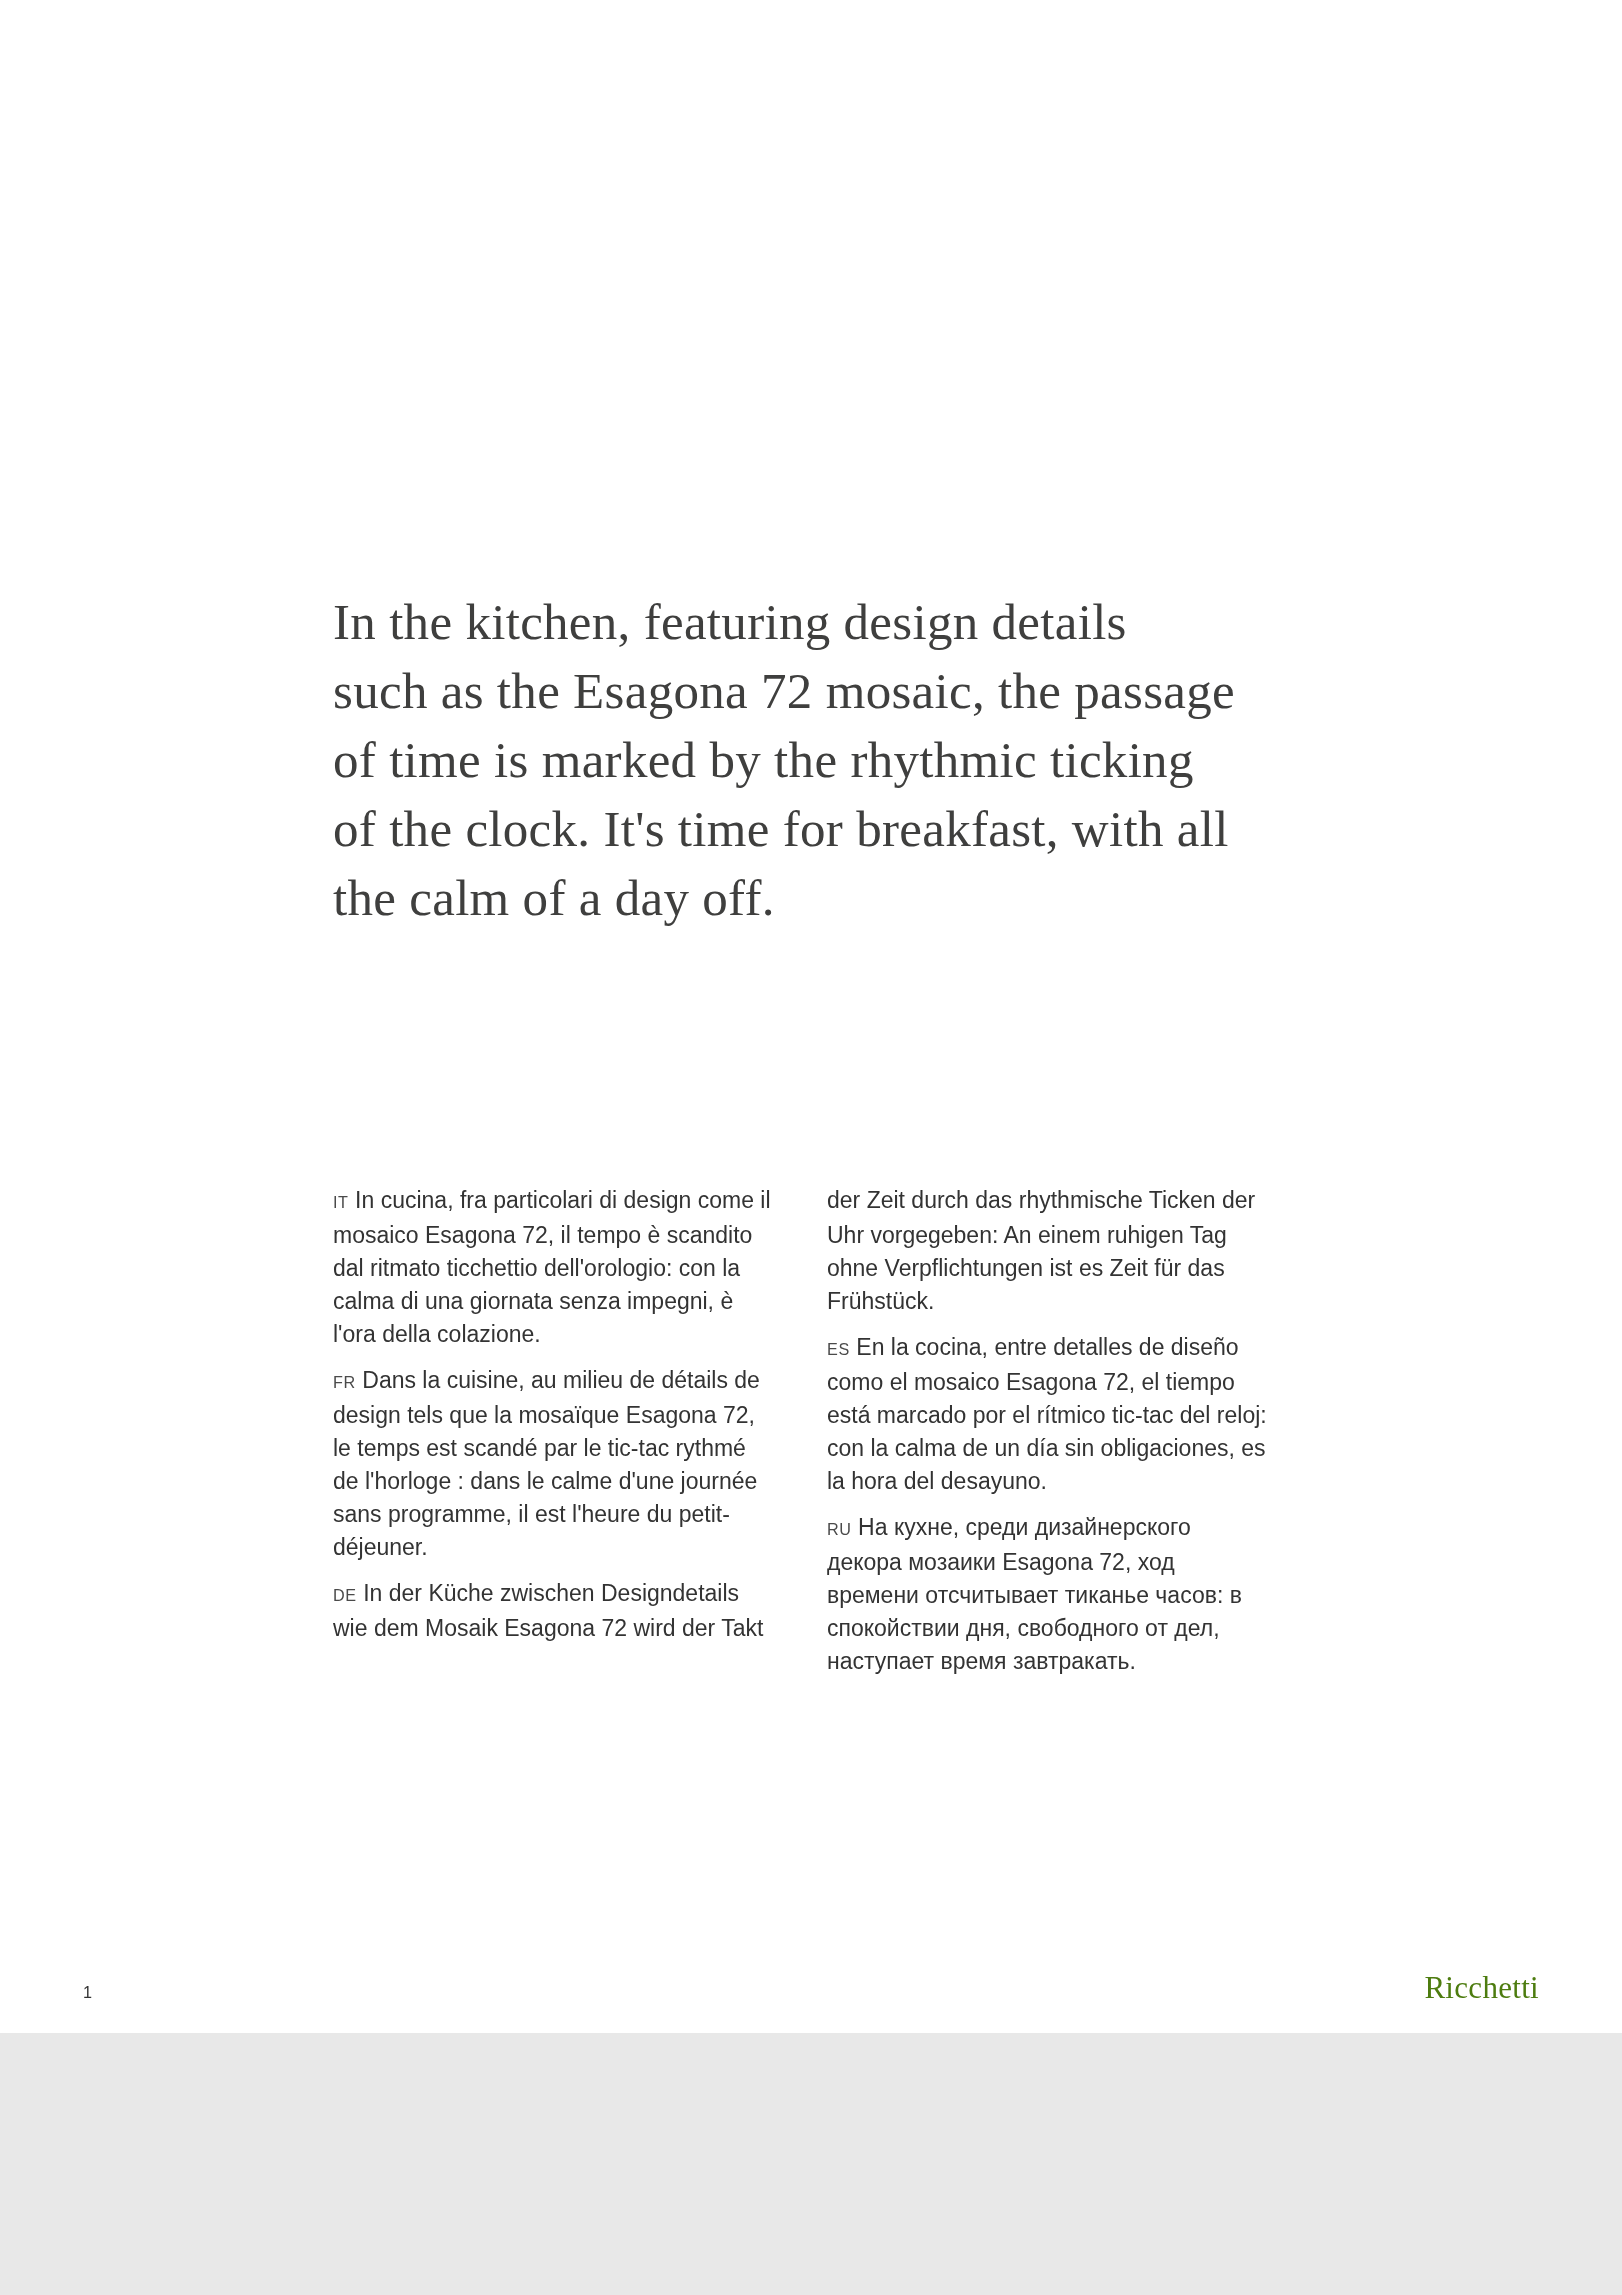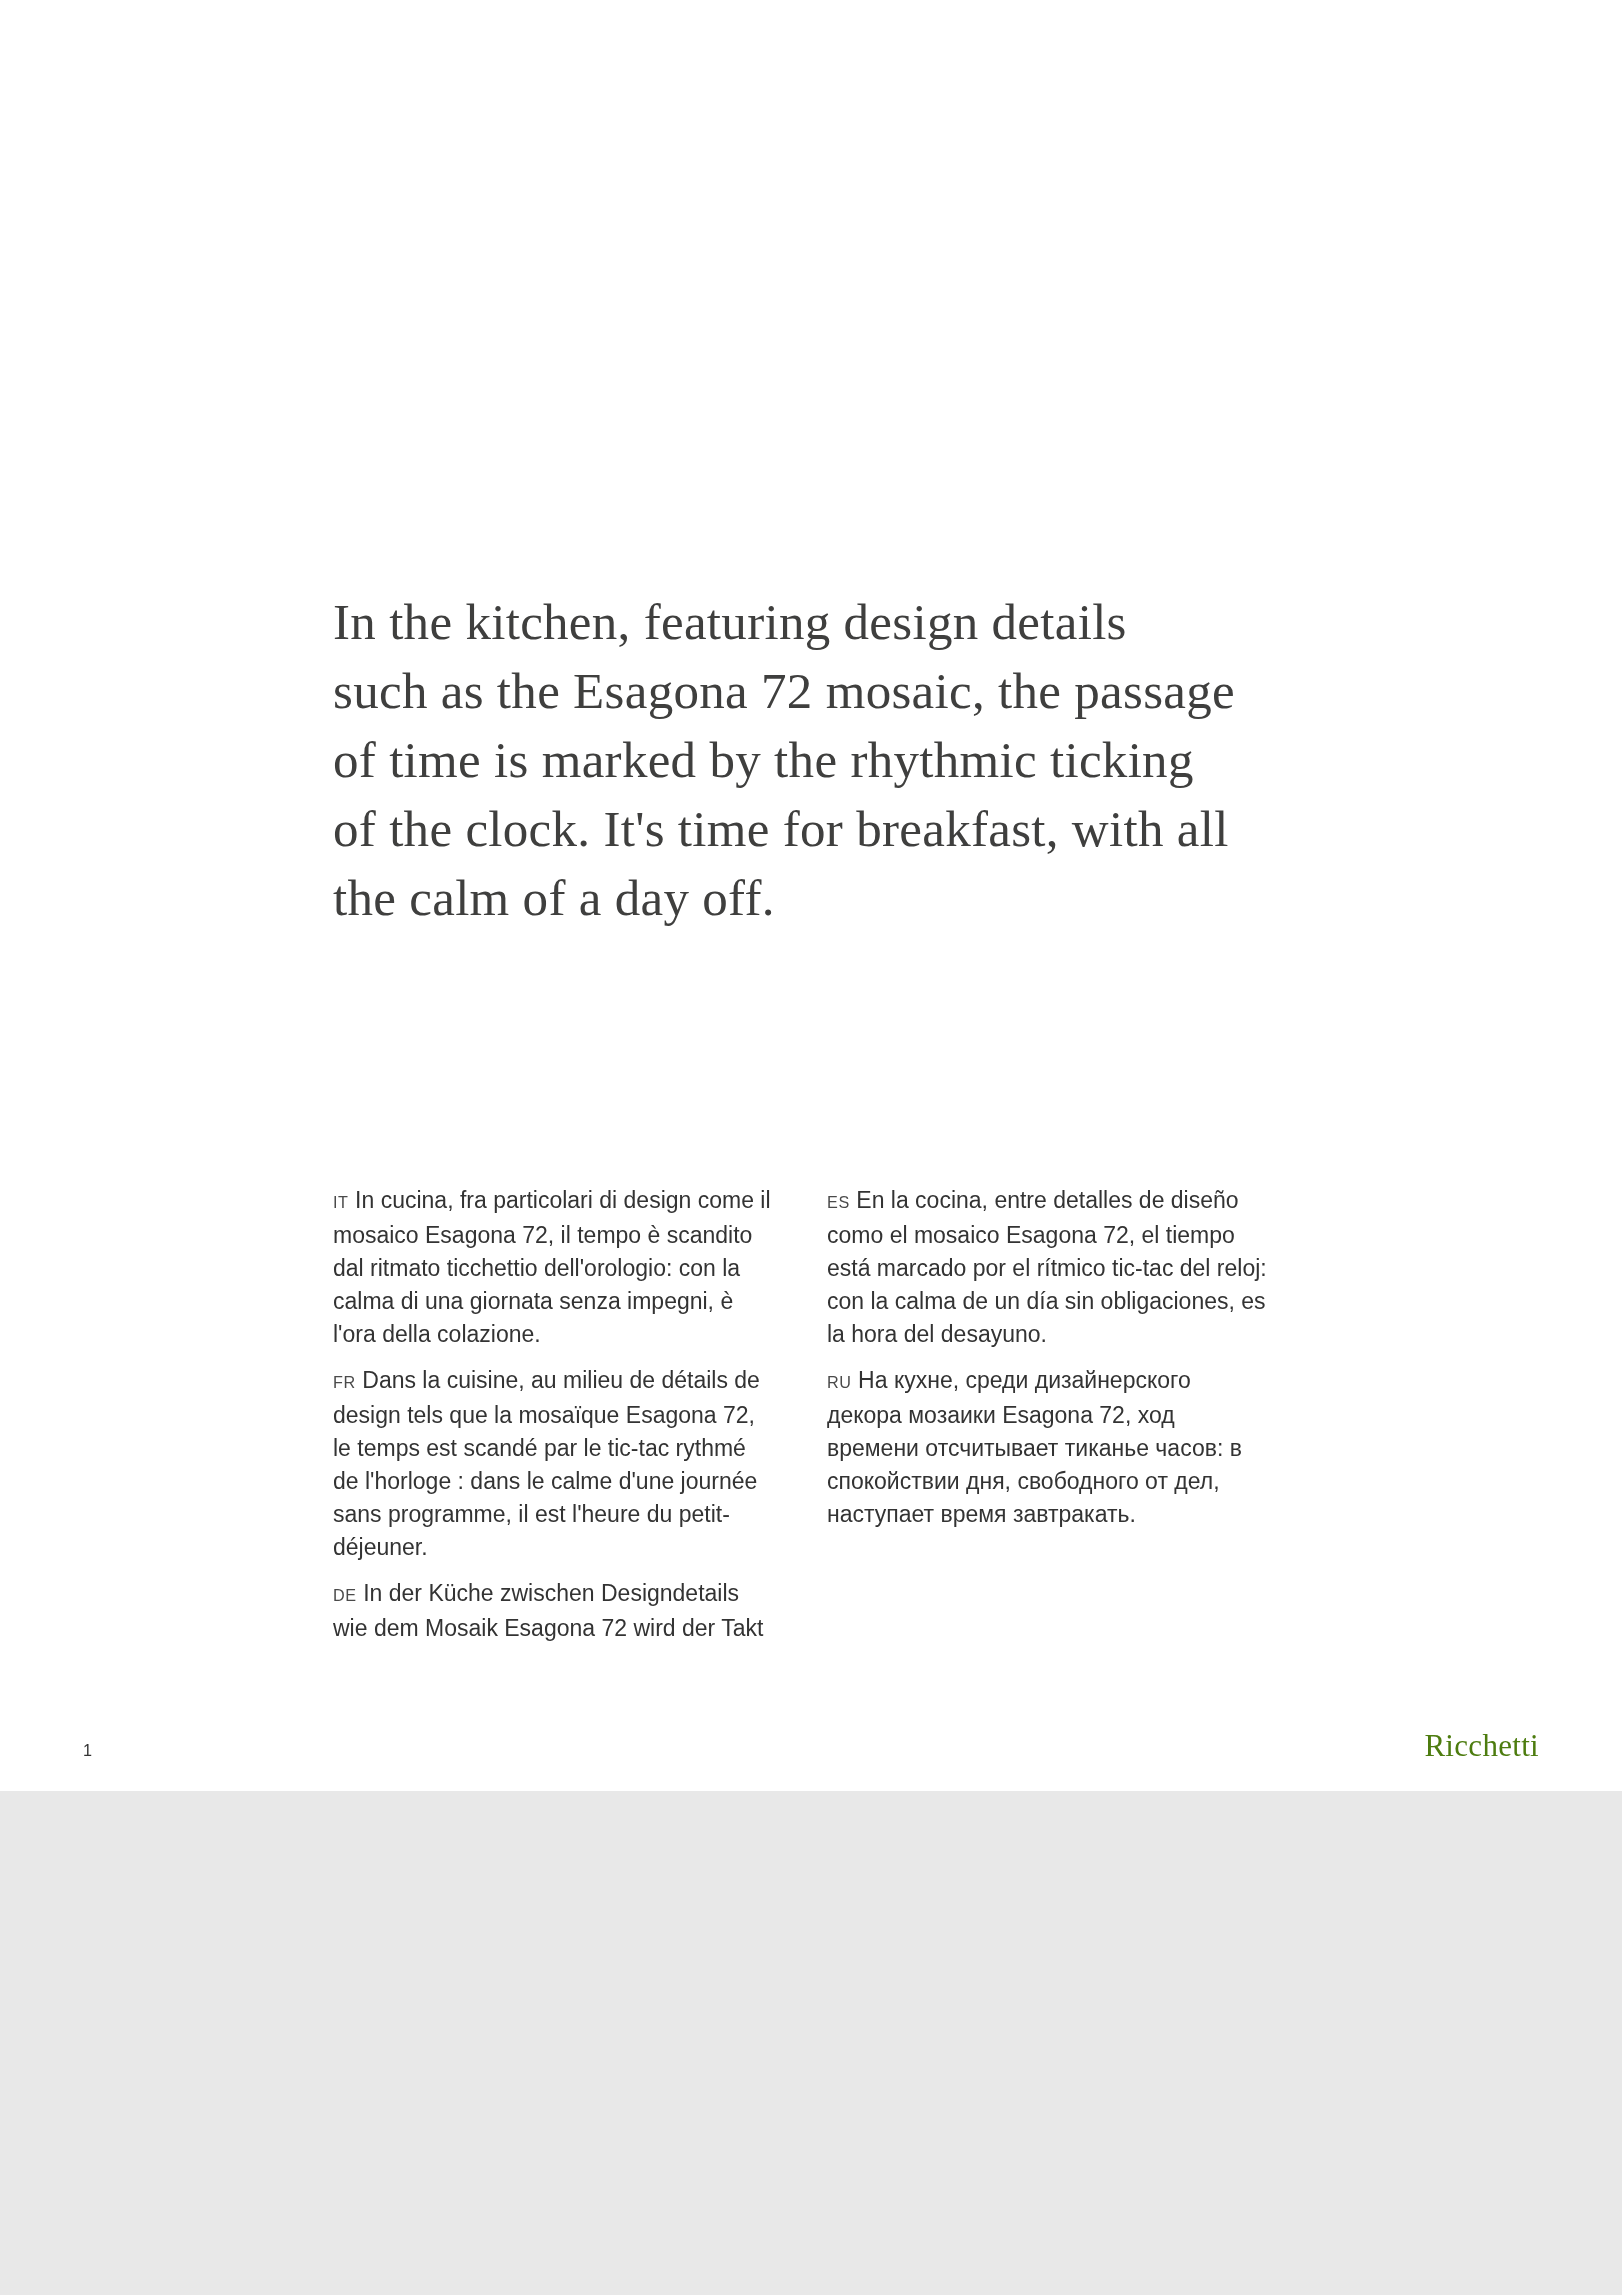--- a/index.html
+++ b/index.html
@@ -3,21 +3,21 @@
 <meta charset="utf-8">
 <style>
   html, body {
     margin: 0;
     padding: 0;
     background: #e8e8e8;
   }
   .page {
     position: relative;
     width: 1623px;
-    height: 1791px;
+    height: 2033px;
     background: #ffffff;
     margin: 0 auto;
     overflow: hidden;
     font-family: "Liberation Sans", sans-serif;
     color: #333333;
   }
   .headline {
     position: absolute;
     left: 333px;
     top: 588px;
@@ -88,20 +88,21 @@
 
   <div class="body-columns">
 
     <div class="col">
       <p class="para"><span class="lang">IT</span><span>In cucina, fra particolari di design come il mosaico Esagona 72, il tempo è scandito dal ritmato ticchettio dell'orologio: con la calma di una giornata senza impegni, è l'ora della colazione.</span></p>
       <p class="para"><span class="lang">FR</span><span>Dans la cuisine, au milieu de détails de design tels que la mosaïque Esagona 72, le temps est scandé par le tic-tac rythmé de l'horloge : dans le calme d'une journée sans programme, il est l'heure du petit-déjeuner.</span></p>
       <p class="para"><span class="lang">DE</span><span>In der Küche zwischen Designdetails wie dem Mosaik Esagona 72 wird der Takt</span></p>
     </div>
 
     <div class="col">
+      <p class="para"><span class="lang"></span><span>der Zeit durch das rhythmische Ticken der Uhr vorgegeben: An einem ruhigen Tag ohne Verpflichtungen ist es Zeit für das Frühstück.</span></p>
       <p class="para"><span class="lang">ES</span><span>En la cocina, entre detalles de diseño como el mosaico Esagona 72, el tiempo está marcado por el rítmico tic-tac del reloj: con la calma de un día sin obligaciones, es la hora del desayuno.</span></p>
       <p class="para"><span class="lang">RU</span><span>На кухне, среди дизайнерского декора мозаики Esagona 72, ход времени отсчитывает тиканье часов: в спокойствии дня, свободного от дел, наступает время завтракать.</span></p>
     </div>
 
   </div>
 
   <span class="footer-page-number">1</span>
 
   <span class="footer-brand">Ricchetti</span>
 

